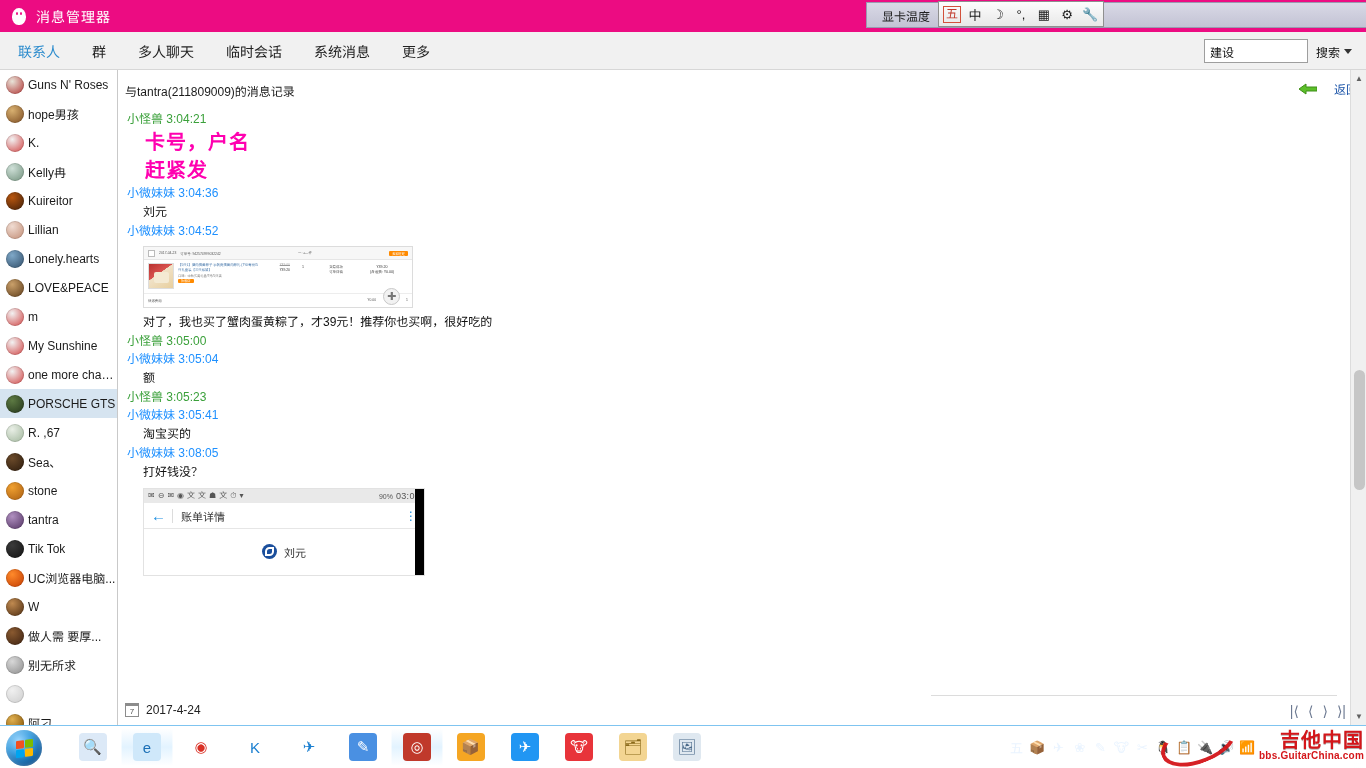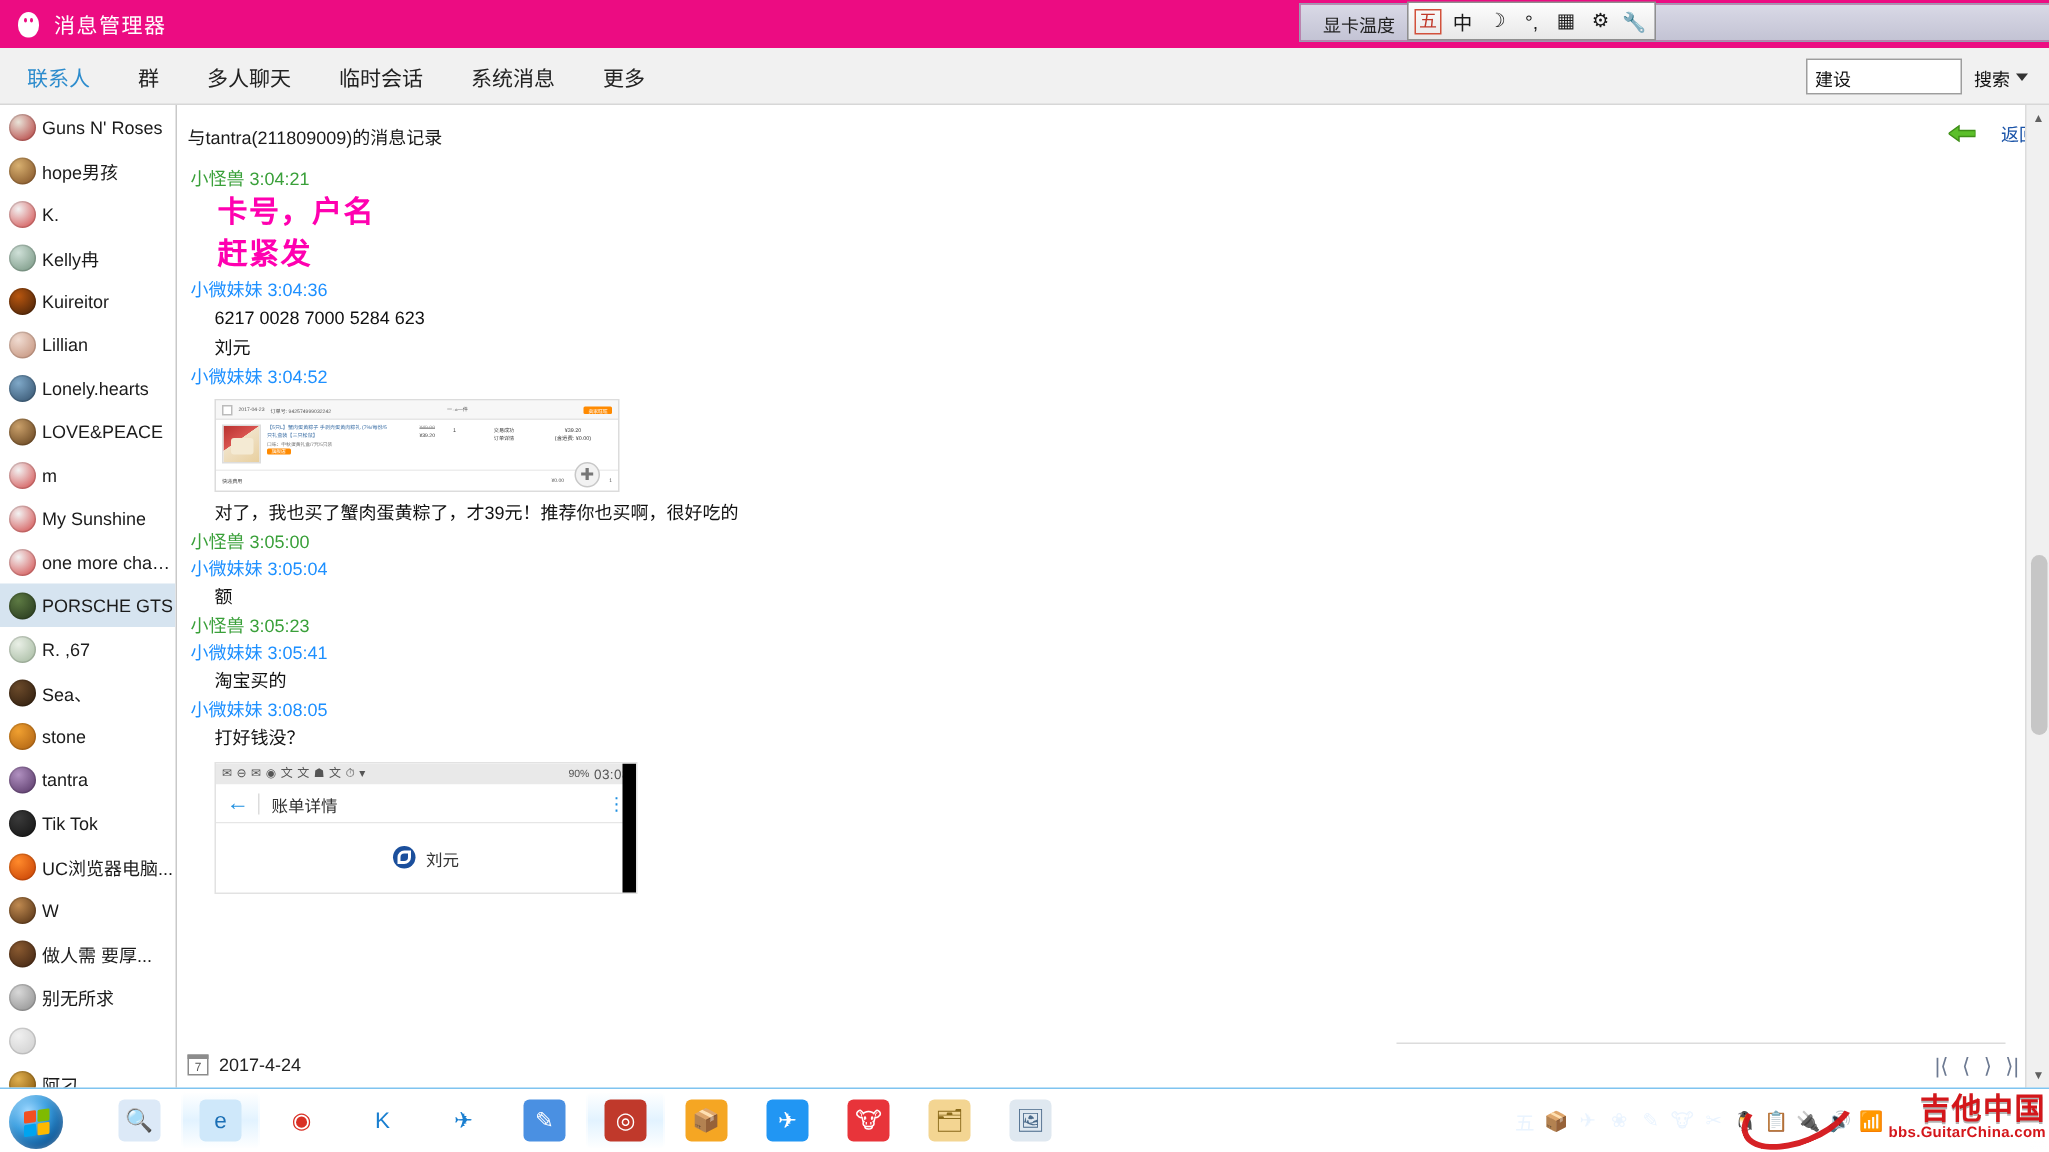--- a/index.html
+++ b/index.html
@@ -424,21 +424,20 @@
       </span>
       <span class="back-text">返回</span>
     </div>
   </div>
 
   <div class="msgs" id="msgs">
       <div class="sender me">小怪兽 3:04:21</div>
       <div class="body-fancy">卡号，户名</div>
       <div class="body-fancy">赶紧发</div>
       <div class="sender other">小微妹妹 3:04:36</div>
-      <div class="body-plain">6217 0028 7000 5284 623</div>
       <div class="body-plain">刘元</div>
       <div class="sender other">小微妹妹 3:04:52</div>
       <div class="shot-taobao">
         <div class="tb-row1">
           <span class="tb-chk"></span>
           <span class="tb-meta">2017-04-23</span>
           <span class="tb-meta">订单号: 942574999032242</span>
           <span class="tb-mid"></span>
           <span class="tb-meta">一ం—­件</span>
           <span class="tb-mid"></span>

